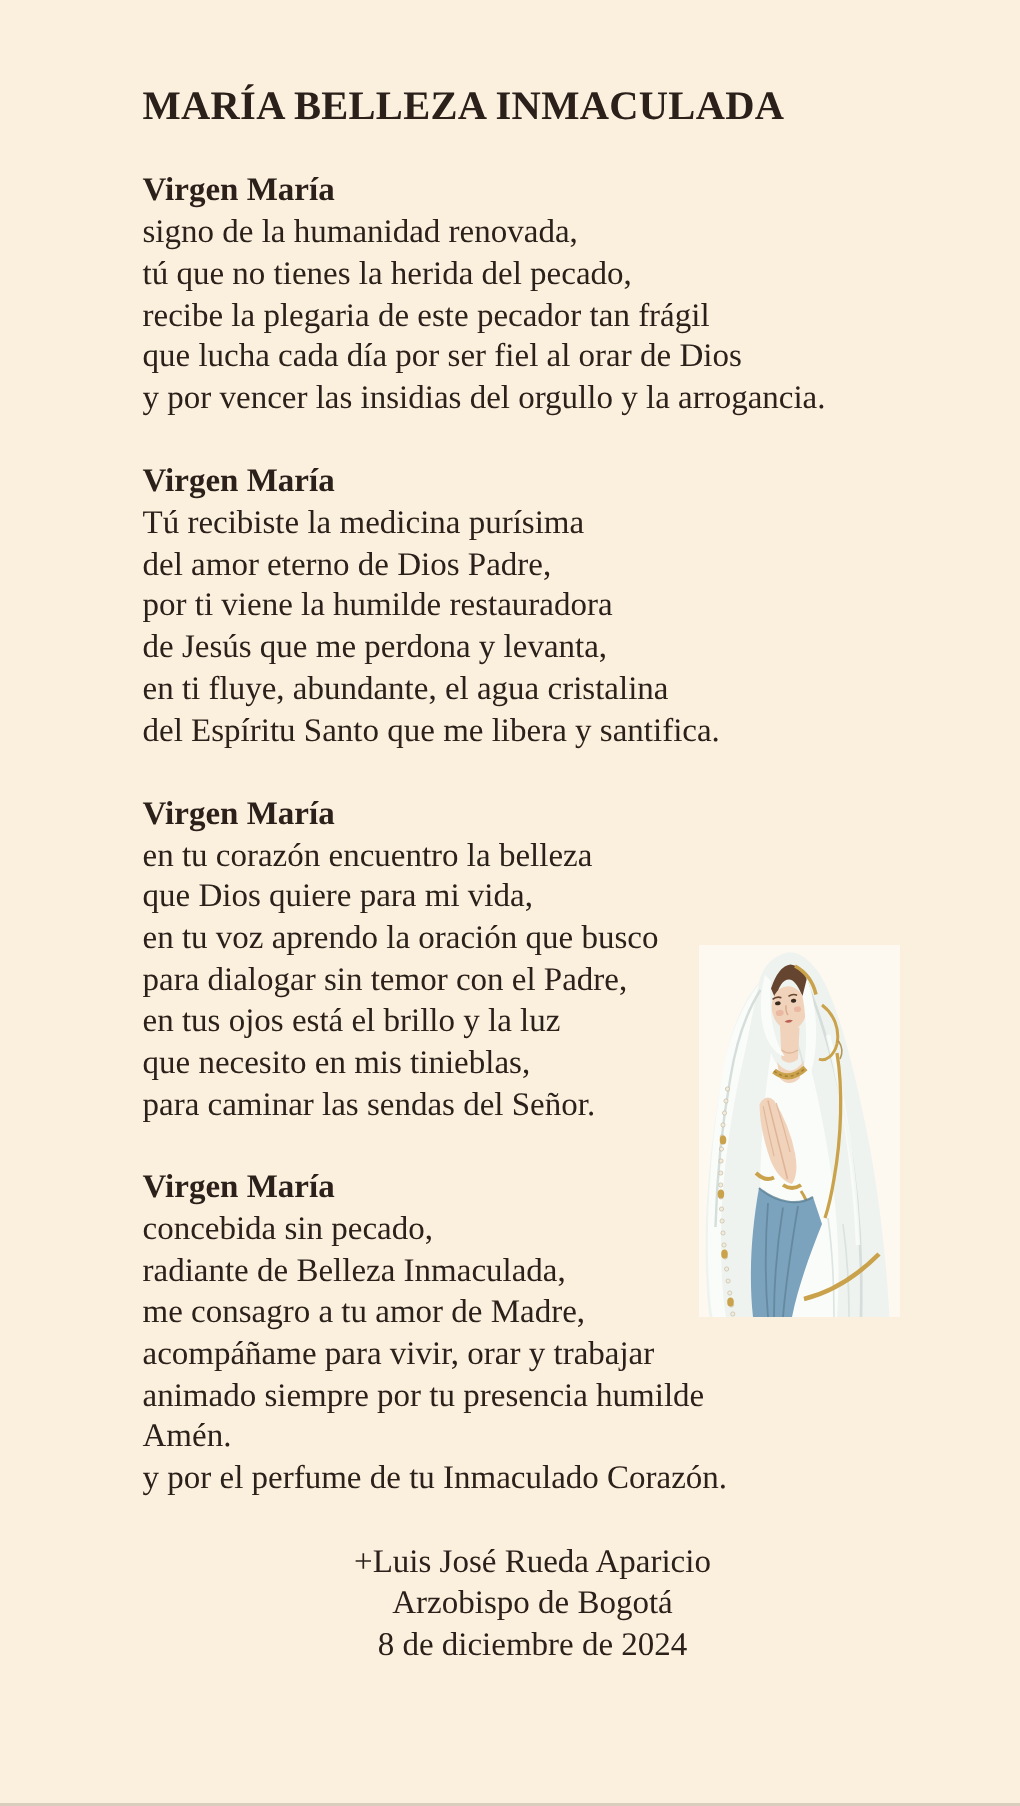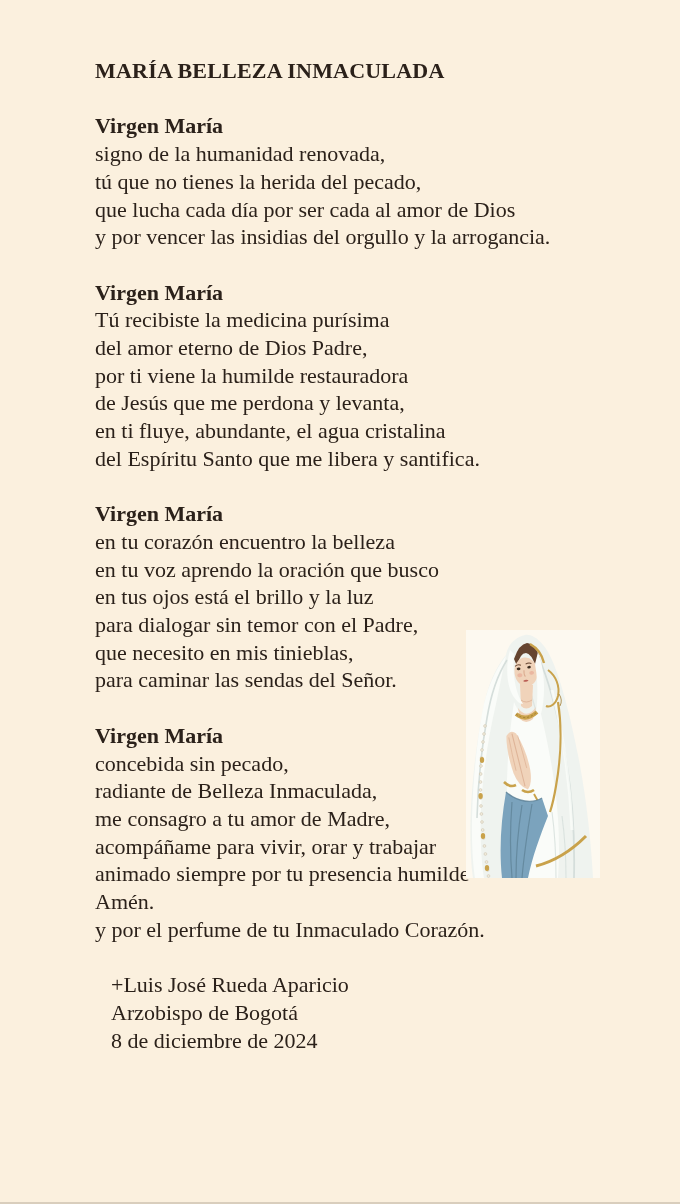--- a/index.html
+++ b/index.html
@@ -13,69 +13,71 @@
   }
   .page::after{
     content:"";position:absolute;left:0;bottom:0;width:100%;height:2px;
     background:rgba(95,85,72,.22);
   }
   .content{
     position:absolute;left:95px;top:57px;width:520px;
     font-size:22px;line-height:27.7px;
   }
   .title{
-    font-size:22px;font-weight:bold;margin:0 0 27.7px 0;
+    font-size:27px;font-weight:bold;margin:0 0 27.7px 0;
     letter-spacing:.2px;line-height:27.7px;
   }
   .stanza{margin:0 0 27.7px 0;font-family:Liberation Serif, serif;}
   .stanza-heading{font-weight:bold;}
-  .signature{margin:16px;}
+  .signature{margin:0;text-align:center;}
   .photo{
     position:absolute;left:466px;top:630px;width:134px;height:248px;
     background:var(--photo-bg,#fdf9ef);
   }
   .photo svg{display:block;}
 </style>
 </head>
 <body>
 
 <div class="page">
   <div class="content">
 
     <h1 class="title">MARÍA BELLEZA INMACULADA</h1>
 
     <section class="stanza">
       <div class="stanza-heading">Virgen María</div>
       <div class="stanza-lines">
           <div class="line">signo de la humanidad renovada,</div>
           <div class="line">tú que no tienes la herida del pecado,</div>
-          <div class="line">que lucha cada día por ser cada al amor de Dios</div>
+          <div class="line">recibe la plegaria de este pecador tan frágil</div>
+          <div class="line">que lucha cada día por ser fiel al orar de Dios</div>
           <div class="line">y por vencer las insidias del orgullo y la arrogancia.</div>
         </div>
     </section>
 
     <section class="stanza">
       <div class="stanza-heading">Virgen María</div>
       <div class="stanza-lines">
           <div class="line">Tú recibiste la medicina purísima</div>
           <div class="line">del amor eterno de Dios Padre,</div>
           <div class="line">por ti viene la humilde restauradora</div>
           <div class="line">de Jesús que me perdona y levanta,</div>
           <div class="line">en ti fluye, abundante, el agua cristalina</div>
           <div class="line">del Espíritu Santo que me libera y santifica.</div>
         </div>
     </section>
 
     <section class="stanza">
       <div class="stanza-heading">Virgen María</div>
       <div class="stanza-lines">
           <div class="line">en tu corazón encuentro la belleza</div>
+          <div class="line">que Dios quiere para mi vida,</div>
           <div class="line">en tu voz aprendo la oración que busco</div>
+          <div class="line">para dialogar sin temor con el Padre,</div>
           <div class="line">en tus ojos está el brillo y la luz</div>
-          <div class="line">para dialogar sin temor con el Padre,</div>
           <div class="line">que necesito en mis tinieblas,</div>
           <div class="line">para caminar las sendas del Señor.</div>
         </div>
     </section>
 
     <section class="stanza">
       <div class="stanza-heading">Virgen María</div>
       <div class="stanza-lines">
           <div class="line">concebida sin pecado,</div>
           <div class="line">radiante de Belleza Inmaculada,</div>

